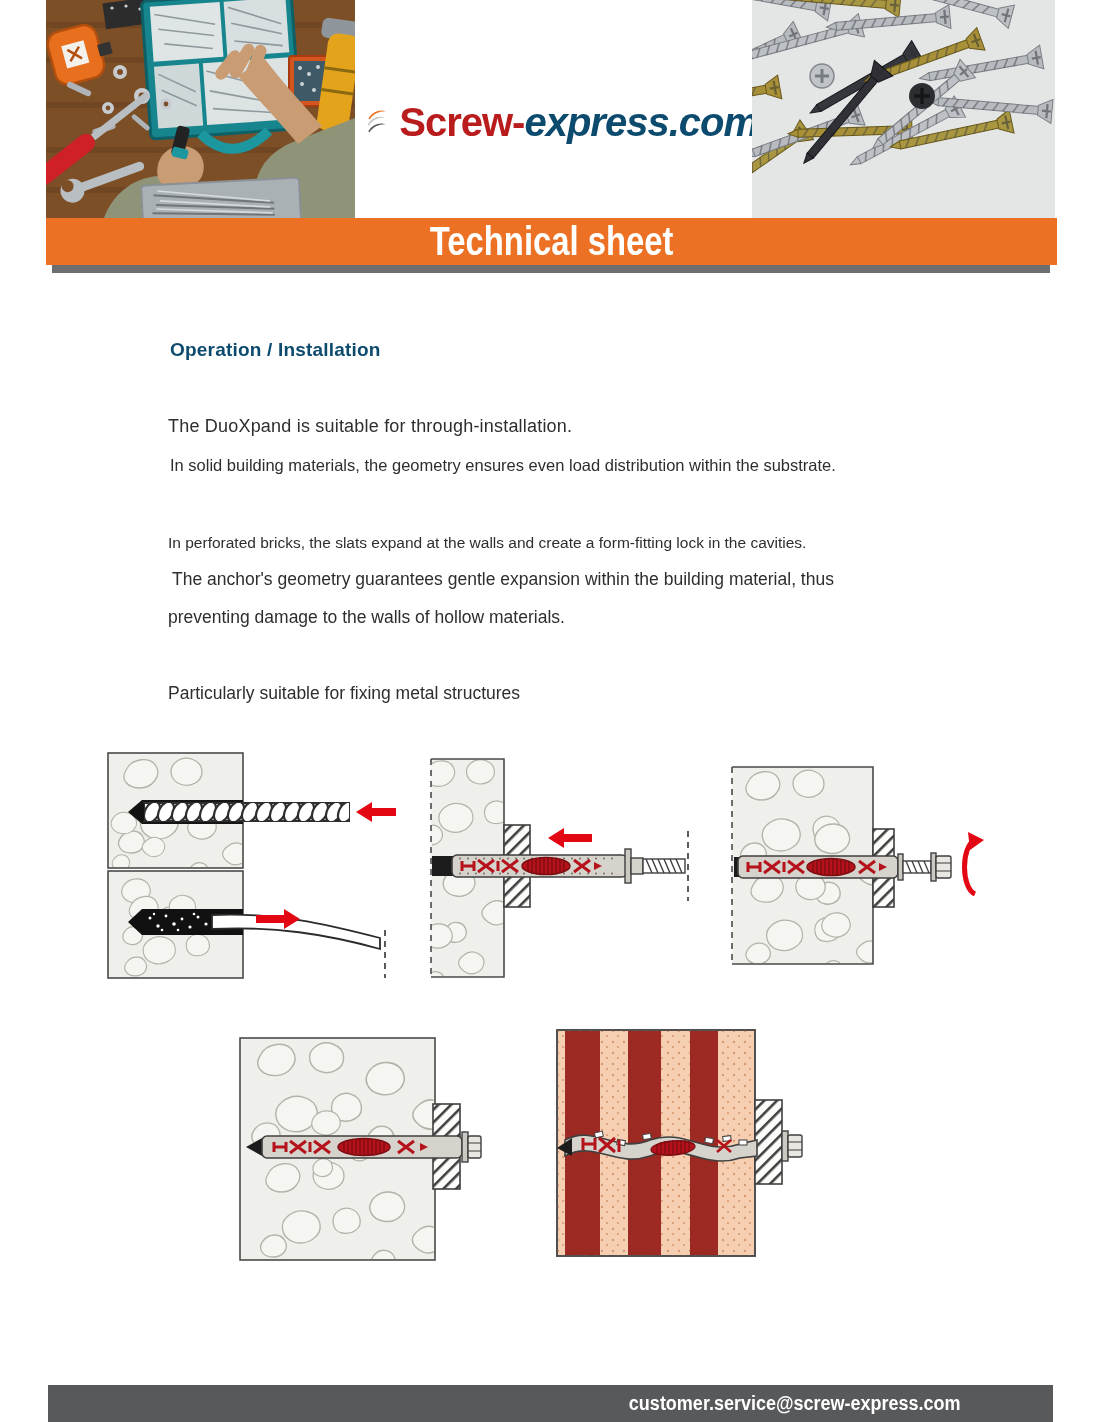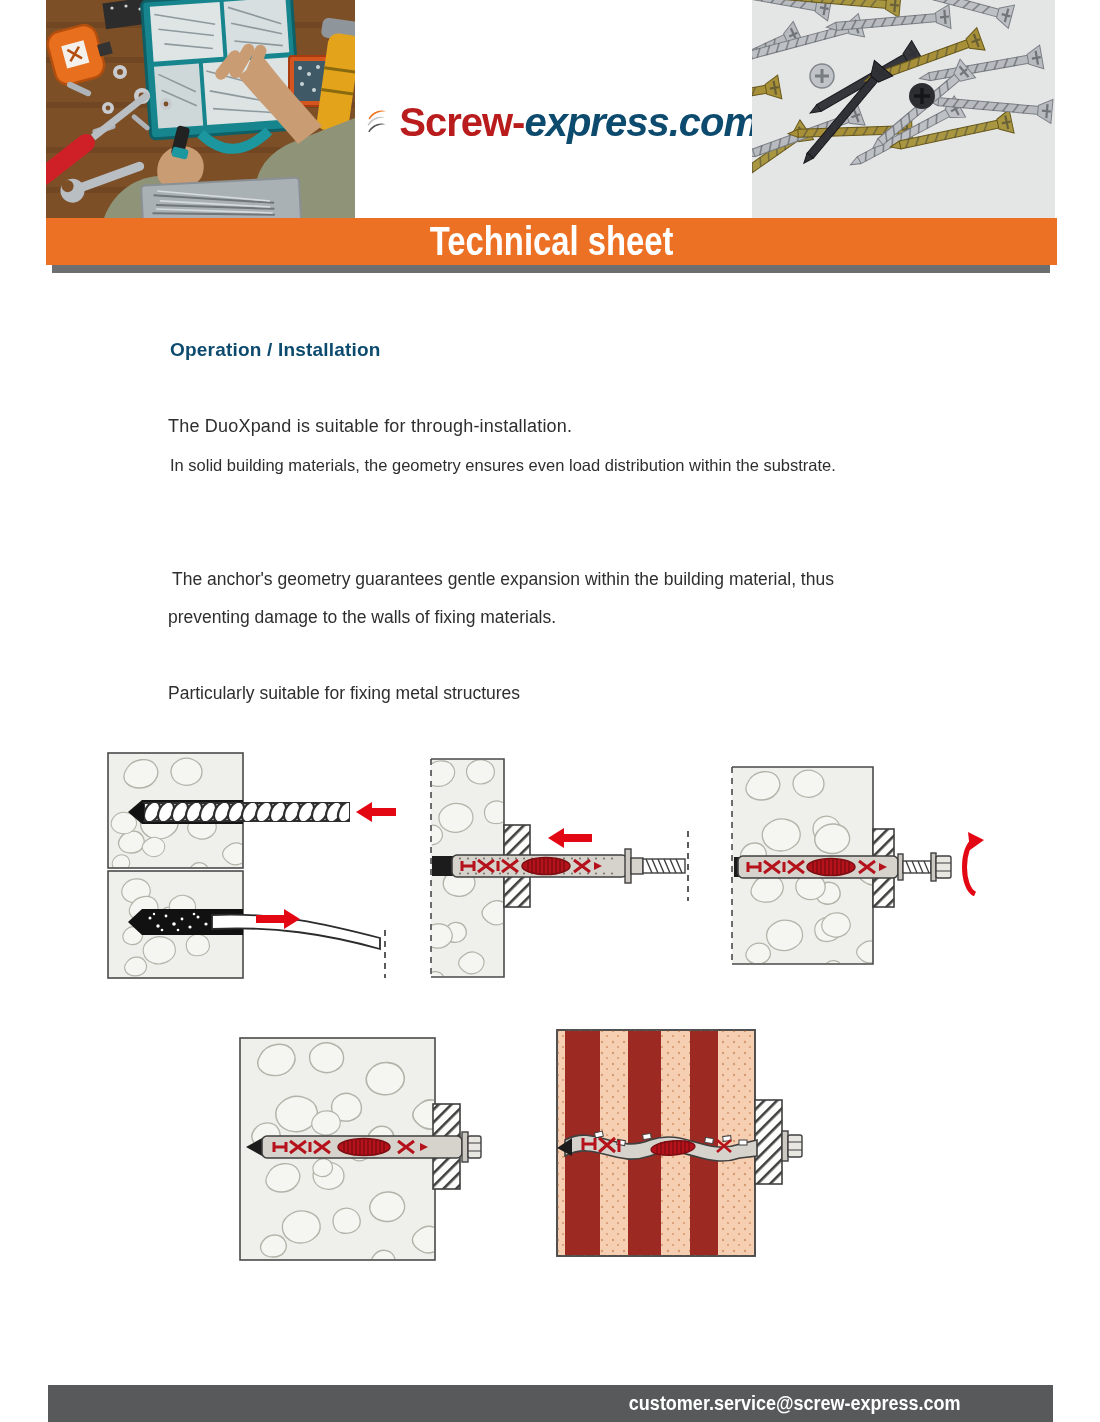--- a/index.html
+++ b/index.html
@@ -233,22 +233,23 @@
   </div>
 
   <div class="banner">
     <span class="banner-title">Technical sheet</span>
   </div>
   <div class="banner-shadow"></div>
 
   <div class="heading">Operation / Installation</div>
   <div class="line l1">The DuoXpand is suitable for through-installation.</div>
   <div class="line l2">In solid building materials, the geometry ensures even load distribution within the substrate.</div>
+  <div class="line l3">In perforated bricks, the slats expand at the walls and create a form-fitting lock in the cavities.</div>
   <div class="line l4">The anchor's geometry guarantees gentle expansion within the building material, thus</div>
-  <div class="line l5">preventing damage to the walls of fixing materials.</div>
+  <div class="line l5">preventing damage to the walls of hollow materials.</div>
   <div class="line l6">Particularly suitable for fixing metal structures</div>
 
   <div class="fig" style="left:104px;top:750px">
     <svg width="300" height="232" viewBox="0 0 300 232">
       <clipPath id="f1a">
           <rect x="5" y="4" width="133" height="113"></rect>
         </clipPath>
       <clipPath id="f1b">
           <rect x="5" y="122" width="133" height="105"></rect>
         </clipPath>

